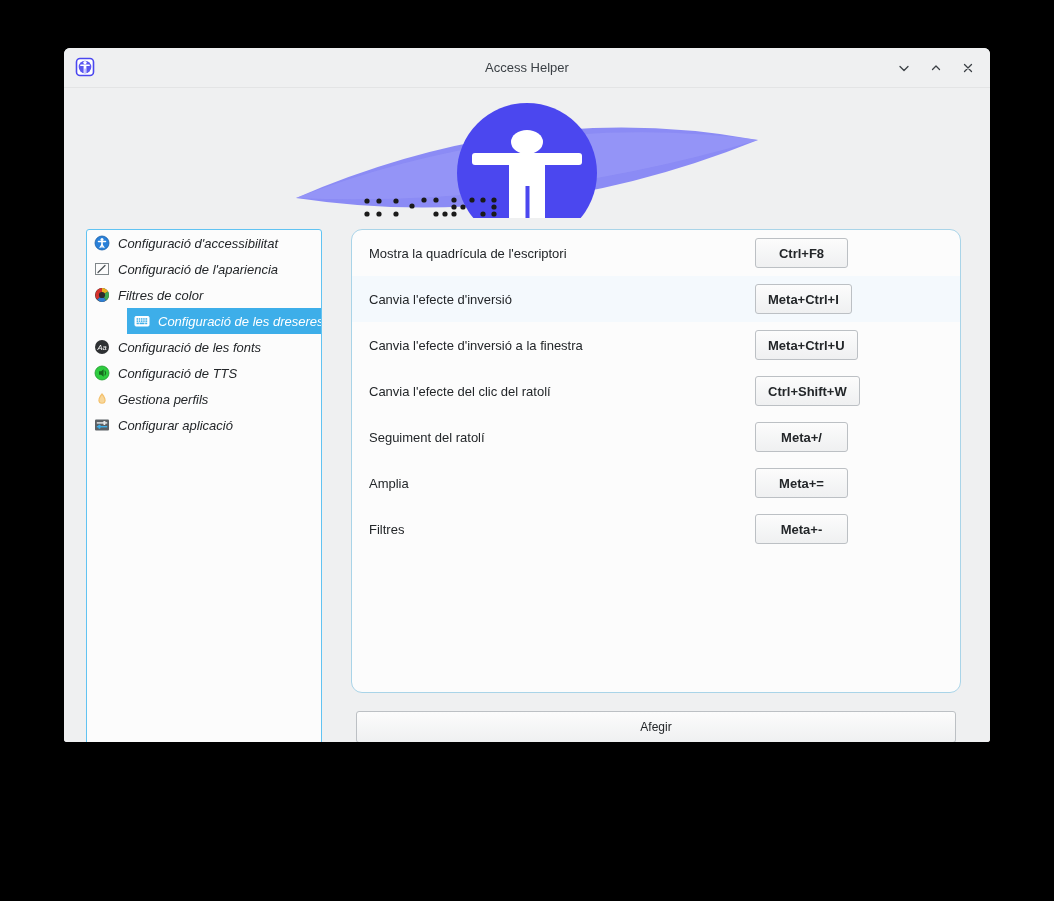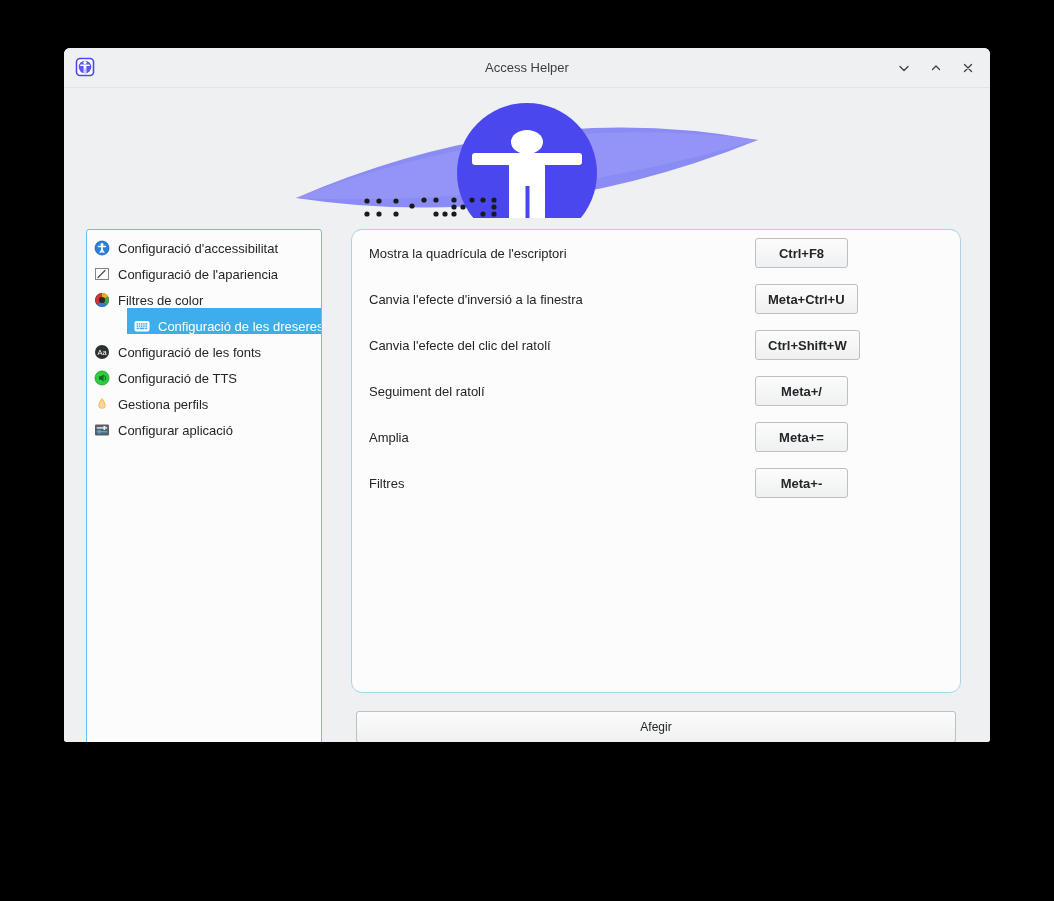--- a/index.html
+++ b/index.html
@@ -97,28 +97,29 @@
     width: 236px;
     height: 581px;
     background: #fcfcfc;
     border: 1px solid #61c3f2;
     border-radius: 3px;
     box-sizing: border-box;
     overflow: hidden;
   }
   .side-item {
     display: flex;
-    align-items: flex-end;
+    align-items: center;
     height: 26px;
     padding-left: 7px;
     gap: 8px;
     cursor: pointer;
     font-size: 13px;
     color: #232629;
     white-space: nowrap;
+    font-style: italic;
   }
   .side-item.selected {
     background: #3daee9;
     color: #ffffff;
     margin-left: 40px;
   }
   .side-icon {
     width: 16px;
     height: 16px;
     flex: 0 0 16px;
@@ -448,20 +449,26 @@
 
         <div class="list-frame">
 
           <div class="shortcut-row">
             <span class="shortcut-label">Mostra la quadrícula de l'escriptori</span>
             <span class="sc-btn-cell">
               <button class="sc-button">Ctrl+F8</button>
             </span>
           </div>
 
+          <div class="shortcut-row hl">
+            <span class="shortcut-label">Canvia l'efecte d'inversió</span>
+            <span class="sc-btn-cell">
+              <button class="sc-button">Meta+Ctrl+I</button>
+            </span>
+          </div>
 
           <div class="shortcut-row">
             <span class="shortcut-label">Canvia l'efecte d'inversió a la finestra</span>
             <span class="sc-btn-cell">
               <button class="sc-button">Meta+Ctrl+U</button>
             </span>
           </div>
 
           <div class="shortcut-row">
             <span class="shortcut-label">Canvia l'efecte del clic del ratolí</span>

